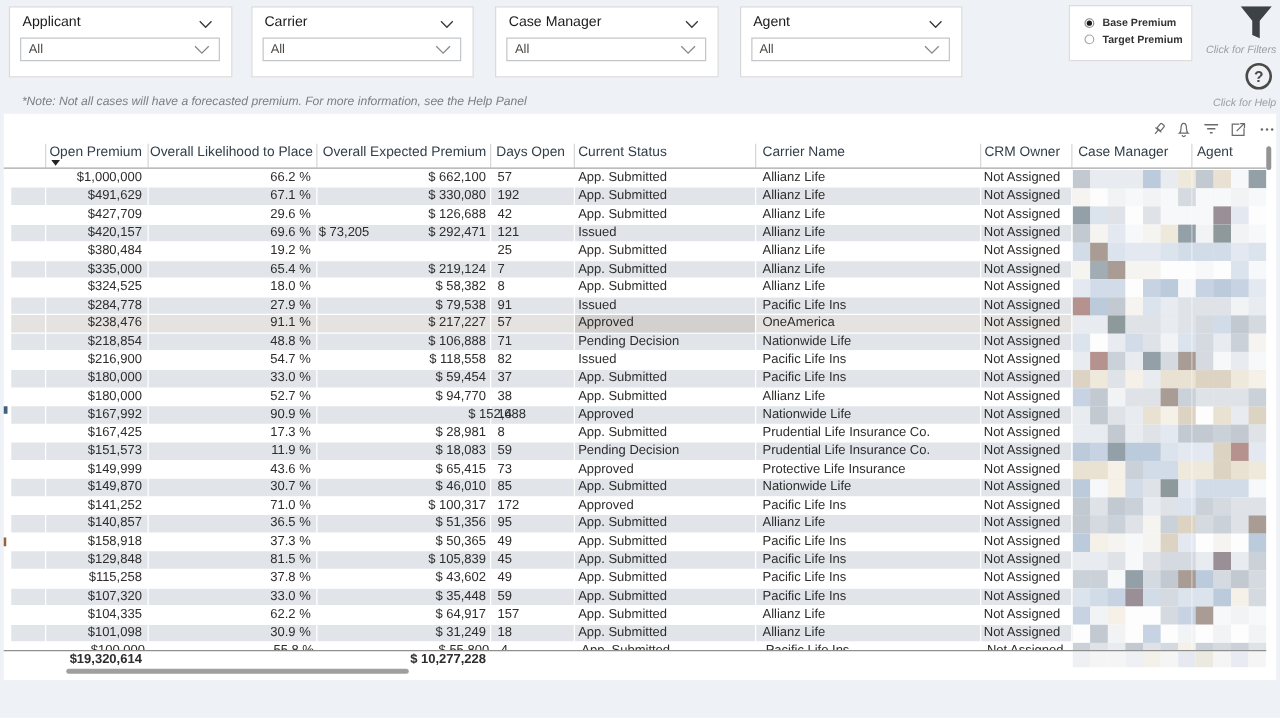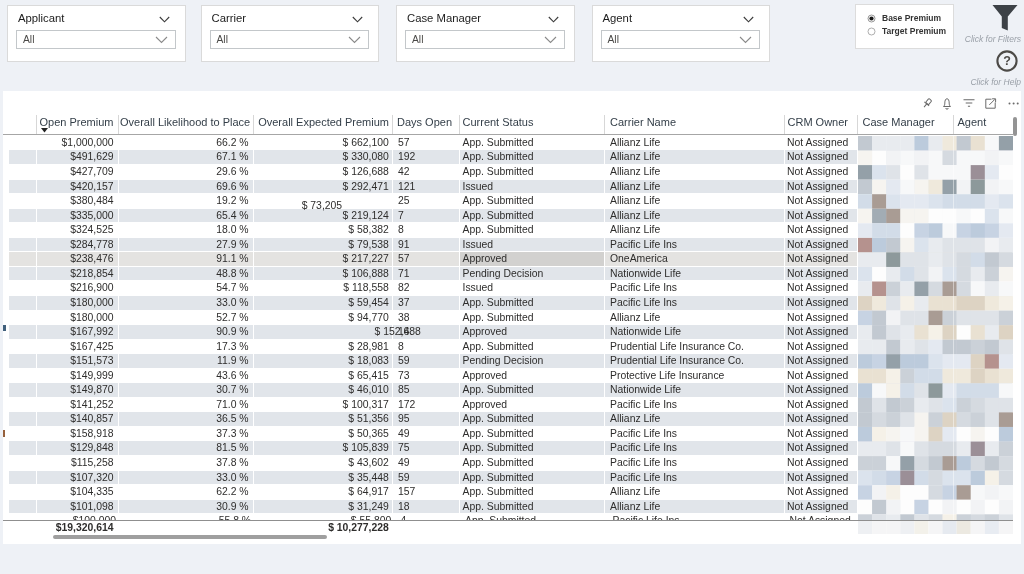--- a/index.html
+++ b/index.html
@@ -97,20 +97,21 @@
 </div>
 <svg class="abs" style="left:991px;top:5px;" width="28" height="26" viewBox="0 0 28 26">
 <path d="M1.5 0 H26.5 L16.8 11.5 V25.5 L10.8 23 V11.5 Z" fill="#3d4247"></path>
     </svg>
 <div class="abs" style="right:3px;top:33.5px;font-size:8.5px;font-style:italic;color:#9aa0a8;">Click for Filters</div>
 <svg class="abs" style="left:996px;top:50px;" width="22" height="22" viewBox="0 0 22 22">
 <circle cx="11" cy="11" r="9.6" fill="none" stroke="#4c4a47" stroke-width="2.1"></circle>
 <text x="11" y="15.4" font-size="12.5" font-weight="bold" fill="#4c4a47" text-anchor="middle" font-family="Liberation Sans">?</text>
     </svg>
 <div class="abs" style="right:3px;top:77px;font-size:8.5px;font-style:italic;color:#9aa0a8;">Click for Help</div>
+<div class="abs" style="left:17.5px;top:76px;font-size:9.7px;font-style:italic;color:#7e7e80;">*Note: Not all cases will have a forecasted premium. For more information, see the Help Panel</div>
 <div class="abs" style="left:2.5px;top:91px;width:1018.5px;height:452.5px;background:#fff;"></div>
 <svg class="abs" style="left:917px;top:96px;" width="104" height="15" viewBox="0 0 104 15">
 <g stroke="#6a6a6a" fill="none" stroke-width="1">
 <g transform="translate(5.5,2) rotate(40 5 5)">
           <rect x="3.1" y="0.6" width="3.8" height="5.2" rx="0.9"></rect>
           <path d="M1.9 6.2 h6.2 M5 6.2 v4.2"></path>
         </g>
 <path d="M33 10.5 h-7 c1.2 -1 1.3 -2.2 1.3 -3.6 c0 -2.4 0.9 -4.2 2.2 -4.2 c1.3 0 2.2 1.8 2.2 4.2 c0 1.4 0.1 2.6 1.3 3.6 z M28.3 12 a1.2 1.2 0 0 0 2.4 0" transform="translate(0.5,0)"></path>
 <path d="M46.5 3.8 h11 M48.7 7 h6.6 M50.9 10.2 h2.2" stroke-width="1.1"></path>
 <path d="M74.5 3.2 h-5.7 v9 h9.4 v-5.7" stroke-width="1"></path>
@@ -178,21 +179,21 @@
       <div class="cell" style="left:120px;width:128.6px;top:179.55px;text-align:right;">69.6 %</div>
       <div class="cell" style="left:255px;width:133.8px;top:179.55px;text-align:right;">$ 292,471</div>
       <div class="cell" style="left:398px;top:179.55px;">121</div>
       <div class="cell" style="left:462.5px;top:179.55px;">Issued</div>
       <div class="cell" style="left:610px;top:179.55px;">Allianz Life</div>
       <div class="cell" style="left:787px;top:179.55px;">Not Assigned</div>
     </div>
 <div class="abs" style="z-index:4;">
       <div class="cell" style="left:36px;width:77.5px;top:194.10000000000002px;text-align:right;">$380,484</div>
       <div class="cell" style="left:120px;width:128.6px;top:194.10000000000002px;text-align:right;">19.2 %</div>
-      <div class="cell" style="left:255px;width:133.8px;top:199px;text-align:center;">$ 73,205</div>
+      <div class="cell" style="left:255px;width:133.8px;top:180px;text-align:left;">$ 73,205</div>
       <div class="cell" style="left:398px;top:194.10000000000002px;">25</div>
       <div class="cell" style="left:462.5px;top:194.10000000000002px;">App. Submitted</div>
       <div class="cell" style="left:610px;top:194.10000000000002px;">Allianz Life</div>
       <div class="cell" style="left:787px;top:194.10000000000002px;">Not Assigned</div>
     </div>
 <div class="row" style="top:208.65px;height:13.600000000000001px;background:#e1e5ea;"></div>
 <div class="abs" style="z-index:4;">
       <div class="cell" style="left:36px;width:77.5px;top:208.65px;text-align:right;">$335,000</div>
       <div class="cell" style="left:120px;width:128.6px;top:208.65px;text-align:right;">65.4 %</div>
       <div class="cell" style="left:255px;width:133.8px;top:208.65px;text-align:right;">$ 219,124</div>
@@ -343,21 +344,21 @@
       <div class="cell" style="left:398px;top:426.9px;">49</div>
       <div class="cell" style="left:462.5px;top:426.9px;">App. Submitted</div>
       <div class="cell" style="left:610px;top:426.9px;">Pacific Life Ins</div>
       <div class="cell" style="left:787px;top:426.9px;">Not Assigned</div>
     </div>
 <div class="row" style="top:441.45000000000005px;height:13.600000000000001px;background:#e1e5ea;"></div>
 <div class="abs" style="z-index:4;">
       <div class="cell" style="left:36px;width:77.5px;top:441.45000000000005px;text-align:right;">$129,848</div>
       <div class="cell" style="left:120px;width:128.6px;top:441.45000000000005px;text-align:right;">81.5 %</div>
       <div class="cell" style="left:255px;width:133.8px;top:441.45000000000005px;text-align:right;">$ 105,839</div>
-      <div class="cell" style="left:398px;top:441.45000000000005px;">75</div>
+      <div class="cell" style="left:398px;top:441.45000000000005px;">45</div>
       <div class="cell" style="left:462.5px;top:441.45000000000005px;">App. Submitted</div>
       <div class="cell" style="left:610px;top:441.45000000000005px;">Pacific Life Ins</div>
       <div class="cell" style="left:787px;top:441.45000000000005px;">Not Assigned</div>
     </div>
 <div class="abs" style="z-index:4;">
       <div class="cell" style="left:36px;width:77.5px;top:456.0px;text-align:right;">$115,258</div>
       <div class="cell" style="left:120px;width:128.6px;top:456.0px;text-align:right;">37.8 %</div>
       <div class="cell" style="left:255px;width:133.8px;top:456.0px;text-align:right;">$ 43,602</div>
       <div class="cell" style="left:398px;top:456.0px;">49</div>
       <div class="cell" style="left:462.5px;top:456.0px;">App. Submitted</div>

